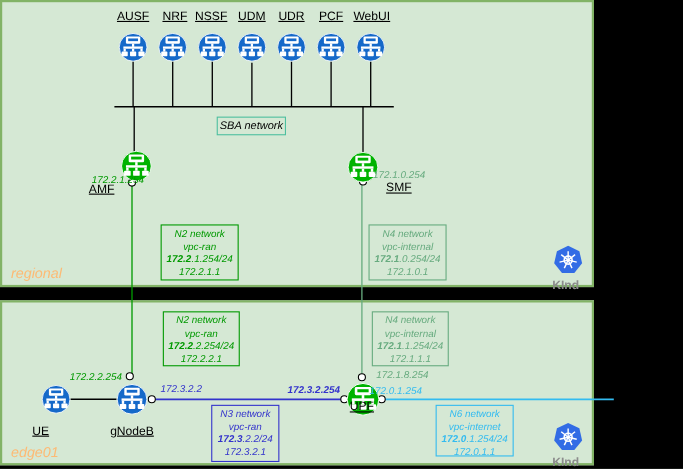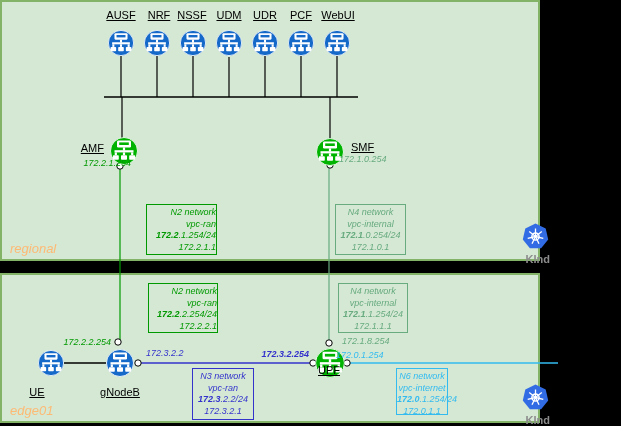--- a/index.html
+++ b/index.html
@@ -20,49 +20,49 @@
   .lines { position:absolute; left:0; top:0; }
   .icon { position:absolute; transform:translate(-50%,-50%); line-height:0; }
   .icon svg { display:block; }
   .node-blue  { color:var(--node-blue,#1569c9); }
   .node-green { color:var(--node-green,#00b300); }
   .k8s-blue   { color:var(--kind-blue,#326ce5); }
   .nf-label {
     position:absolute; transform:translateX(-50%);
     font-size:11px; color:#000; white-space:nowrap;text-decoration:underline;
   }
-  .nf-label.noc { transform:none; }
+  .nf-label.noc { transform:none;margin-top:24px; }
   .ip {
     position:absolute; font-size:9px; font-style:italic; white-space:nowrap;
   }
   .ip.right { text-align:right; transform:none; }
   .ip.bold { font-weight:bold; }
   .c-n2 { color:var(--n2-green,#009900); }
   .c-n4 { color:var(--n4-green,#67ab7f); }
   .c-n3 { color:var(--n3-blue,#3333cc); }
   .c-n6 { color:var(--n6-blue,#33bbf0); }
   .netbox {
     position:absolute; box-sizing:border-box;
     border:1px solid; background:var(--cluster-fill,#d5e8d4);
     font-size:9px; font-style:italic; text-align:center;
     line-height:11.5px; padding-top:2px; white-space:nowrap;
   }
-  .netbox.c-n2 { border-color:var(--n2-green,#009900);text-align:right; }
+  .netbox.c-n2 { border-color:var(--n2-green,#009900); }
   .netbox.c-n4 { border-color:var(--n4-green,#67ab7f); }
   .netbox.c-n3 { border-color:var(--n3-blue,#3333cc);text-align:center; }
   .netbox.c-n6 { border-color:var(--n6-blue,#33bbf0); }
   .netbox .b { font-weight:bold; }
   .sba-box {
     position:absolute; left:197px; top:106px; width:63px; height:17px;
     box-sizing:border-box; border:1px solid var(--sba-border,#4dbf9f);
     background:var(--cluster-fill,#d5e8d4);
     font-size:10px; font-style:italic; color:#000;
     text-align:center; line-height:15px; white-space:nowrap;
   }
-  .kind { position:absolute; width:48px; text-align:right; transform:translateX(-50%); }
+  .kind { position:absolute; width:48px; text-align:left; transform:translateX(-50%); }
   .kind svg { display:inline-block; }
   .kind-label { font-size:11px; font-weight:bold; color:#8c8c8c; margin-top:-1px; }
 </style>
 </head>
 <body>
 
 <svg width="0" height="0" style="position:absolute">
   <defs>
     <g id="hub-icon">
       <circle r="13.5" fill="currentColor" stroke="#ffffff" stroke-width="0.8"></circle>
@@ -159,20 +159,21 @@
       <svg width="28" height="28" viewBox="-15 -15 30 30">
         <use href="#hub-icon"></use>
       </svg>
     </div>
   <div class="icon node-blue" style="left:337px;top:43px">
       <svg width="28" height="28" viewBox="-15 -15 30 30">
         <use href="#hub-icon"></use>
       </svg>
     </div>
 
+  <div class="sba-box">SBA network</div>
 
   <div class="icon node-green" style="left:124px;top:151px">
       <svg width="30" height="30" viewBox="-15 -15 30 30">
         <use href="#hub-icon"></use>
       </svg>
     </div>
   <div class="icon node-green" style="left:330px;top:152px">
       <svg width="30" height="30" viewBox="-15 -15 30 30">
         <use href="#hub-icon"></use>
       </svg>
@@ -206,21 +207,21 @@
     <div>vpc-internal</div>
     <div><span class="b">172.1</span><span>.1.254/24</span></div>
     <div>172.1.1.1</div>
   </div>
   <div class="netbox c-n3" style="left:192px;top:368px;width:62px;height:52px">
     <div>N3 network</div>
     <div>vpc-ran</div>
     <div><span class="b">172.3</span><span>.2.2/24</span></div>
     <div>172.3.2.1</div>
   </div>
-  <div class="netbox c-n6" style="left:396px;top:368px;width:52px;height:47px">
+  <div class="netbox c-n6" style="left:396px;top:368px;width:71px;height:47px">
     <div>N6 network</div>
     <div>vpc-internet</div>
     <div><span class="b">172.0</span><span>.1.254/24</span></div>
     <div>172.0.1.1</div>
   </div>
 
   <div class="icon node-blue" style="left:51px;top:363px">
       <svg width="28" height="28" viewBox="-15 -15 30 30">
         <use href="#hub-icon"></use>
       </svg>

